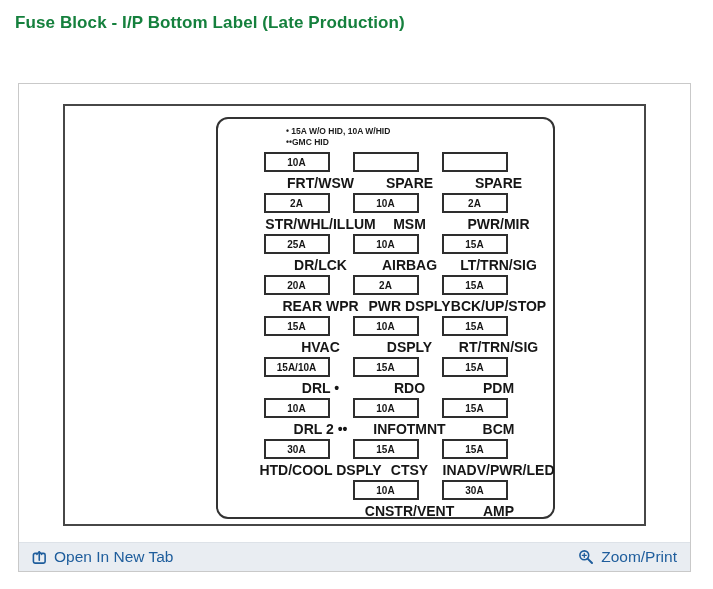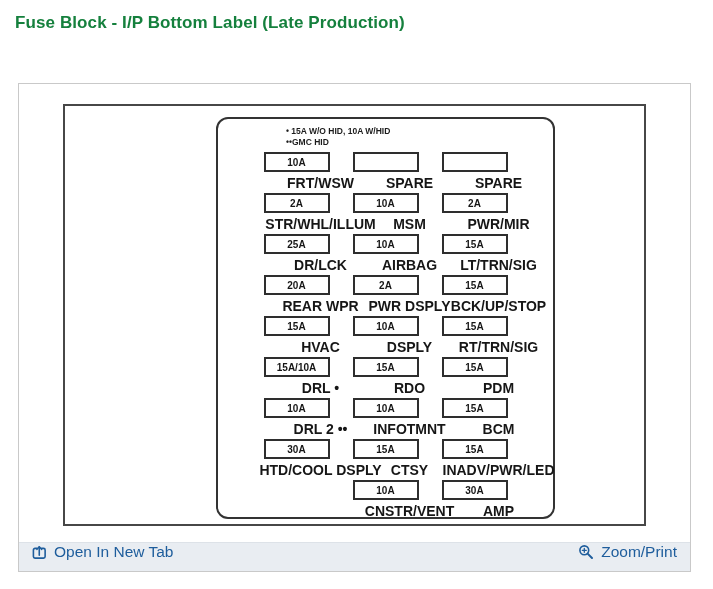--- a/index.html
+++ b/index.html
@@ -83,21 +83,21 @@
     white-space: nowrap;
     padding-left: 48px;
   }
   .footer-bar {
     position: absolute;
     left: 0; right: 0; bottom: 0;
     height: 29px;
     background: #e9edf2;
     border-top: 1px solid #dde2e8;
     display: flex;
-    align-items: flex-start;
+    align-items: center;
     justify-content: space-between;
     padding: 0 13px;
     box-sizing: border-box;
   }
   .footer-link {
     display: flex;
     align-items: center;
     gap: 7px;
     color: #1e5d9c;
     font-size: 15.5px;

